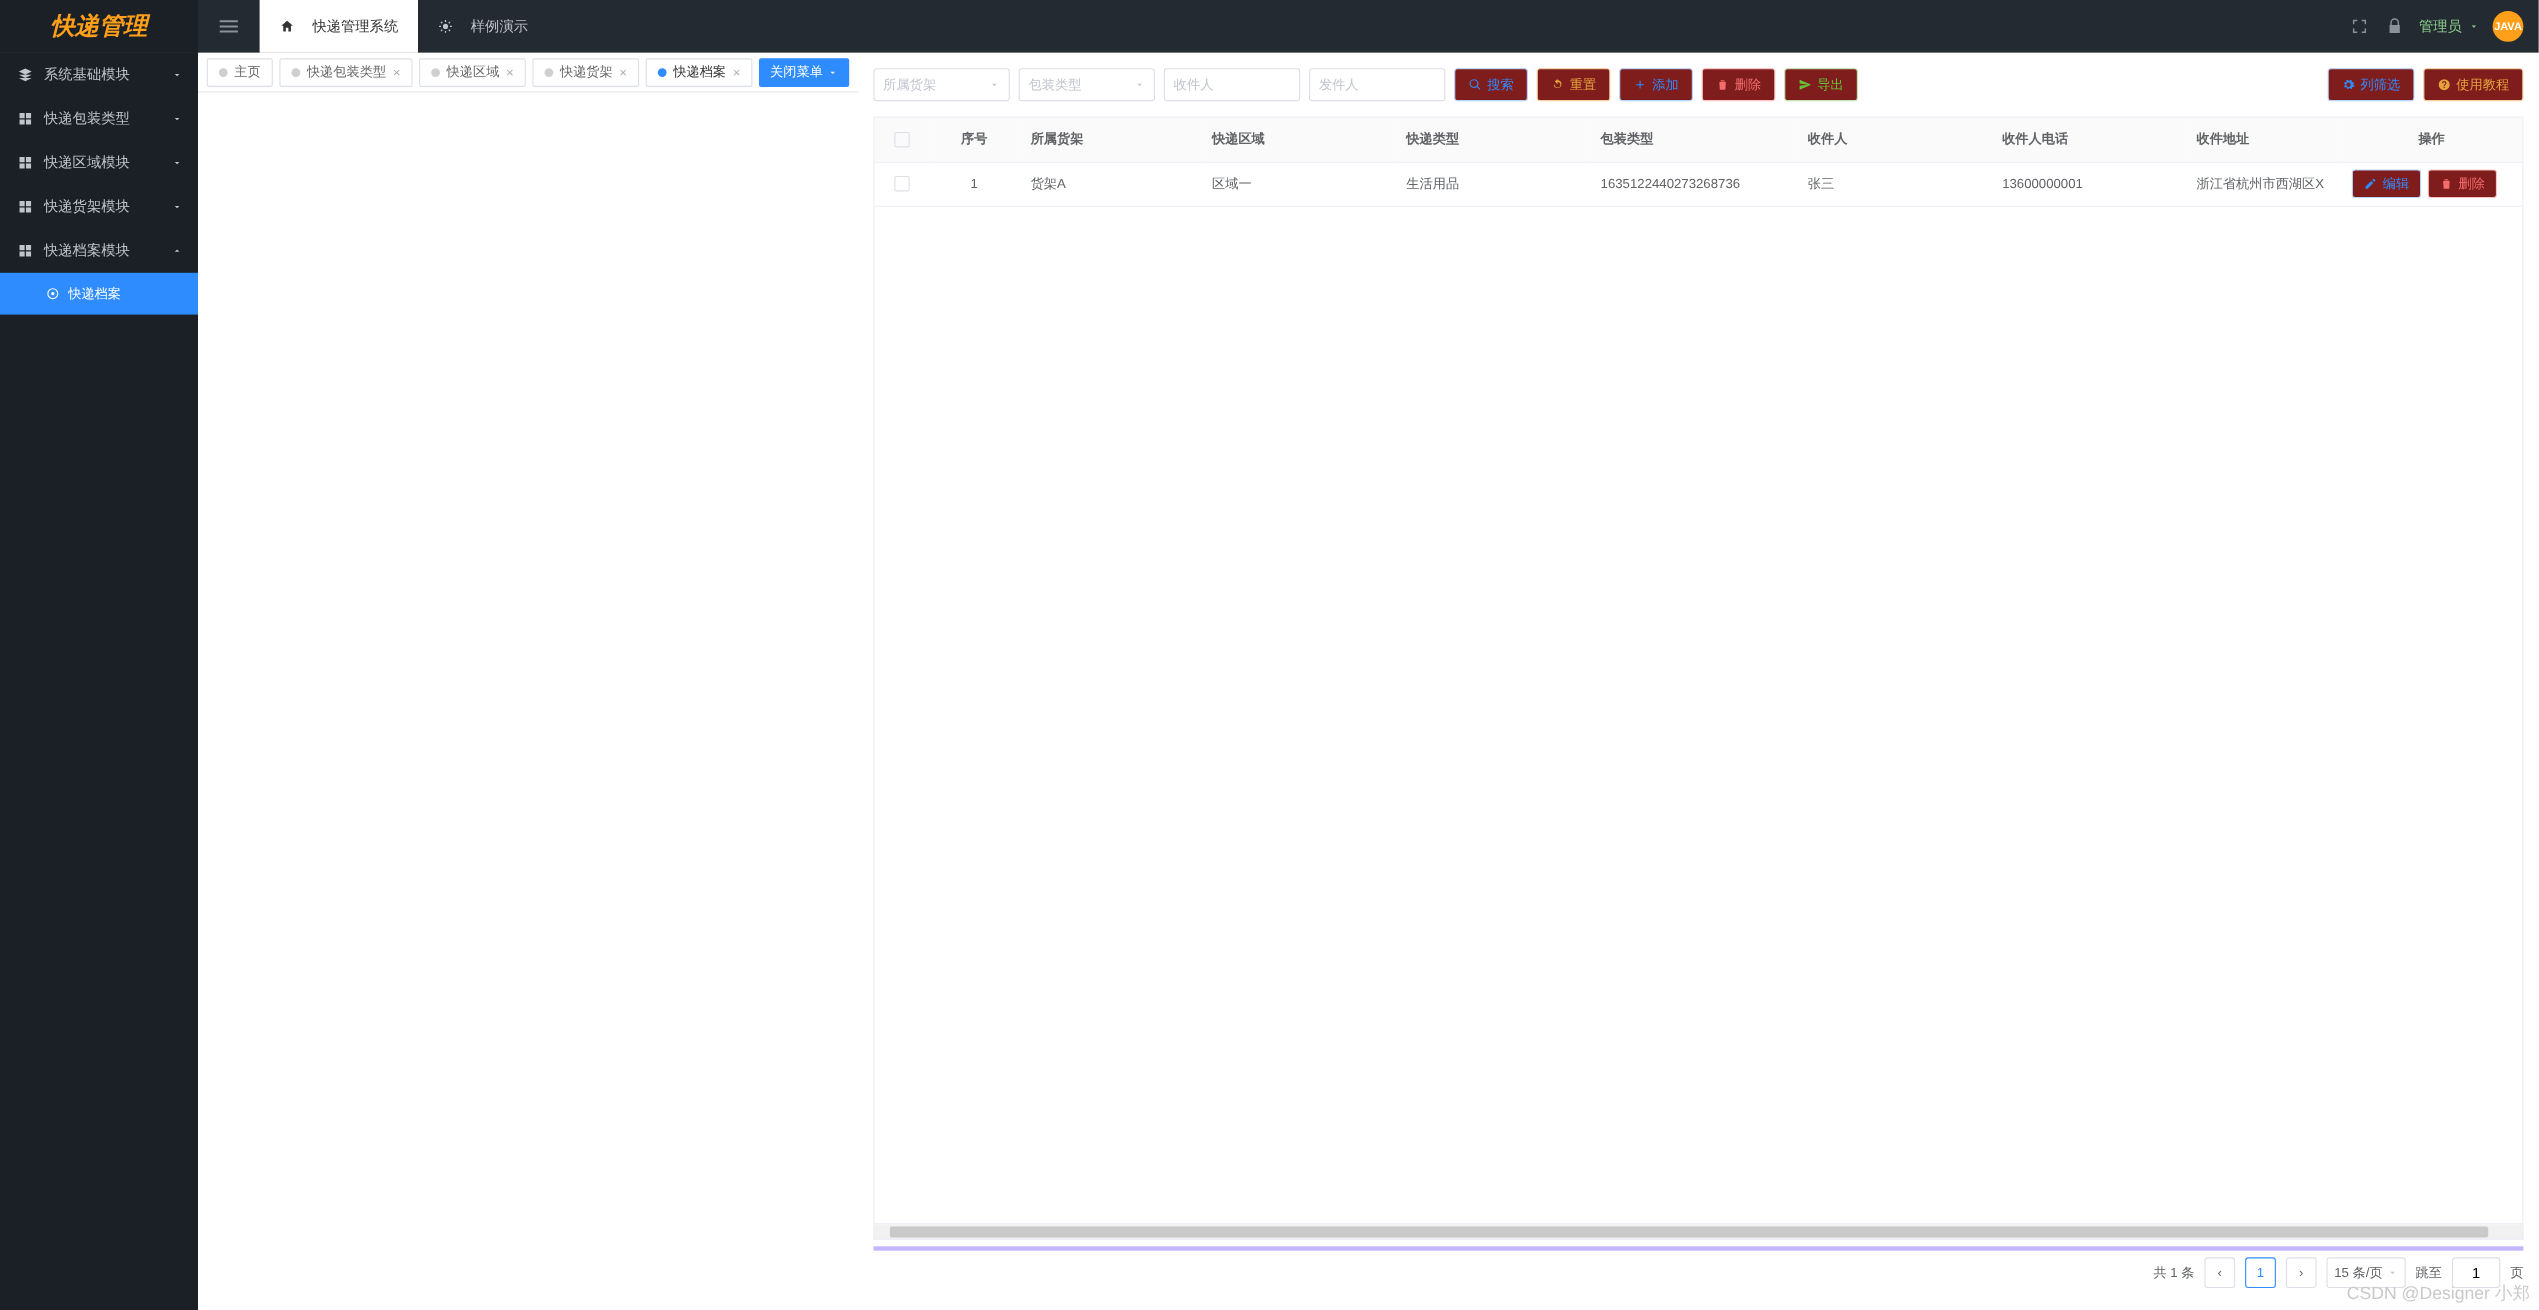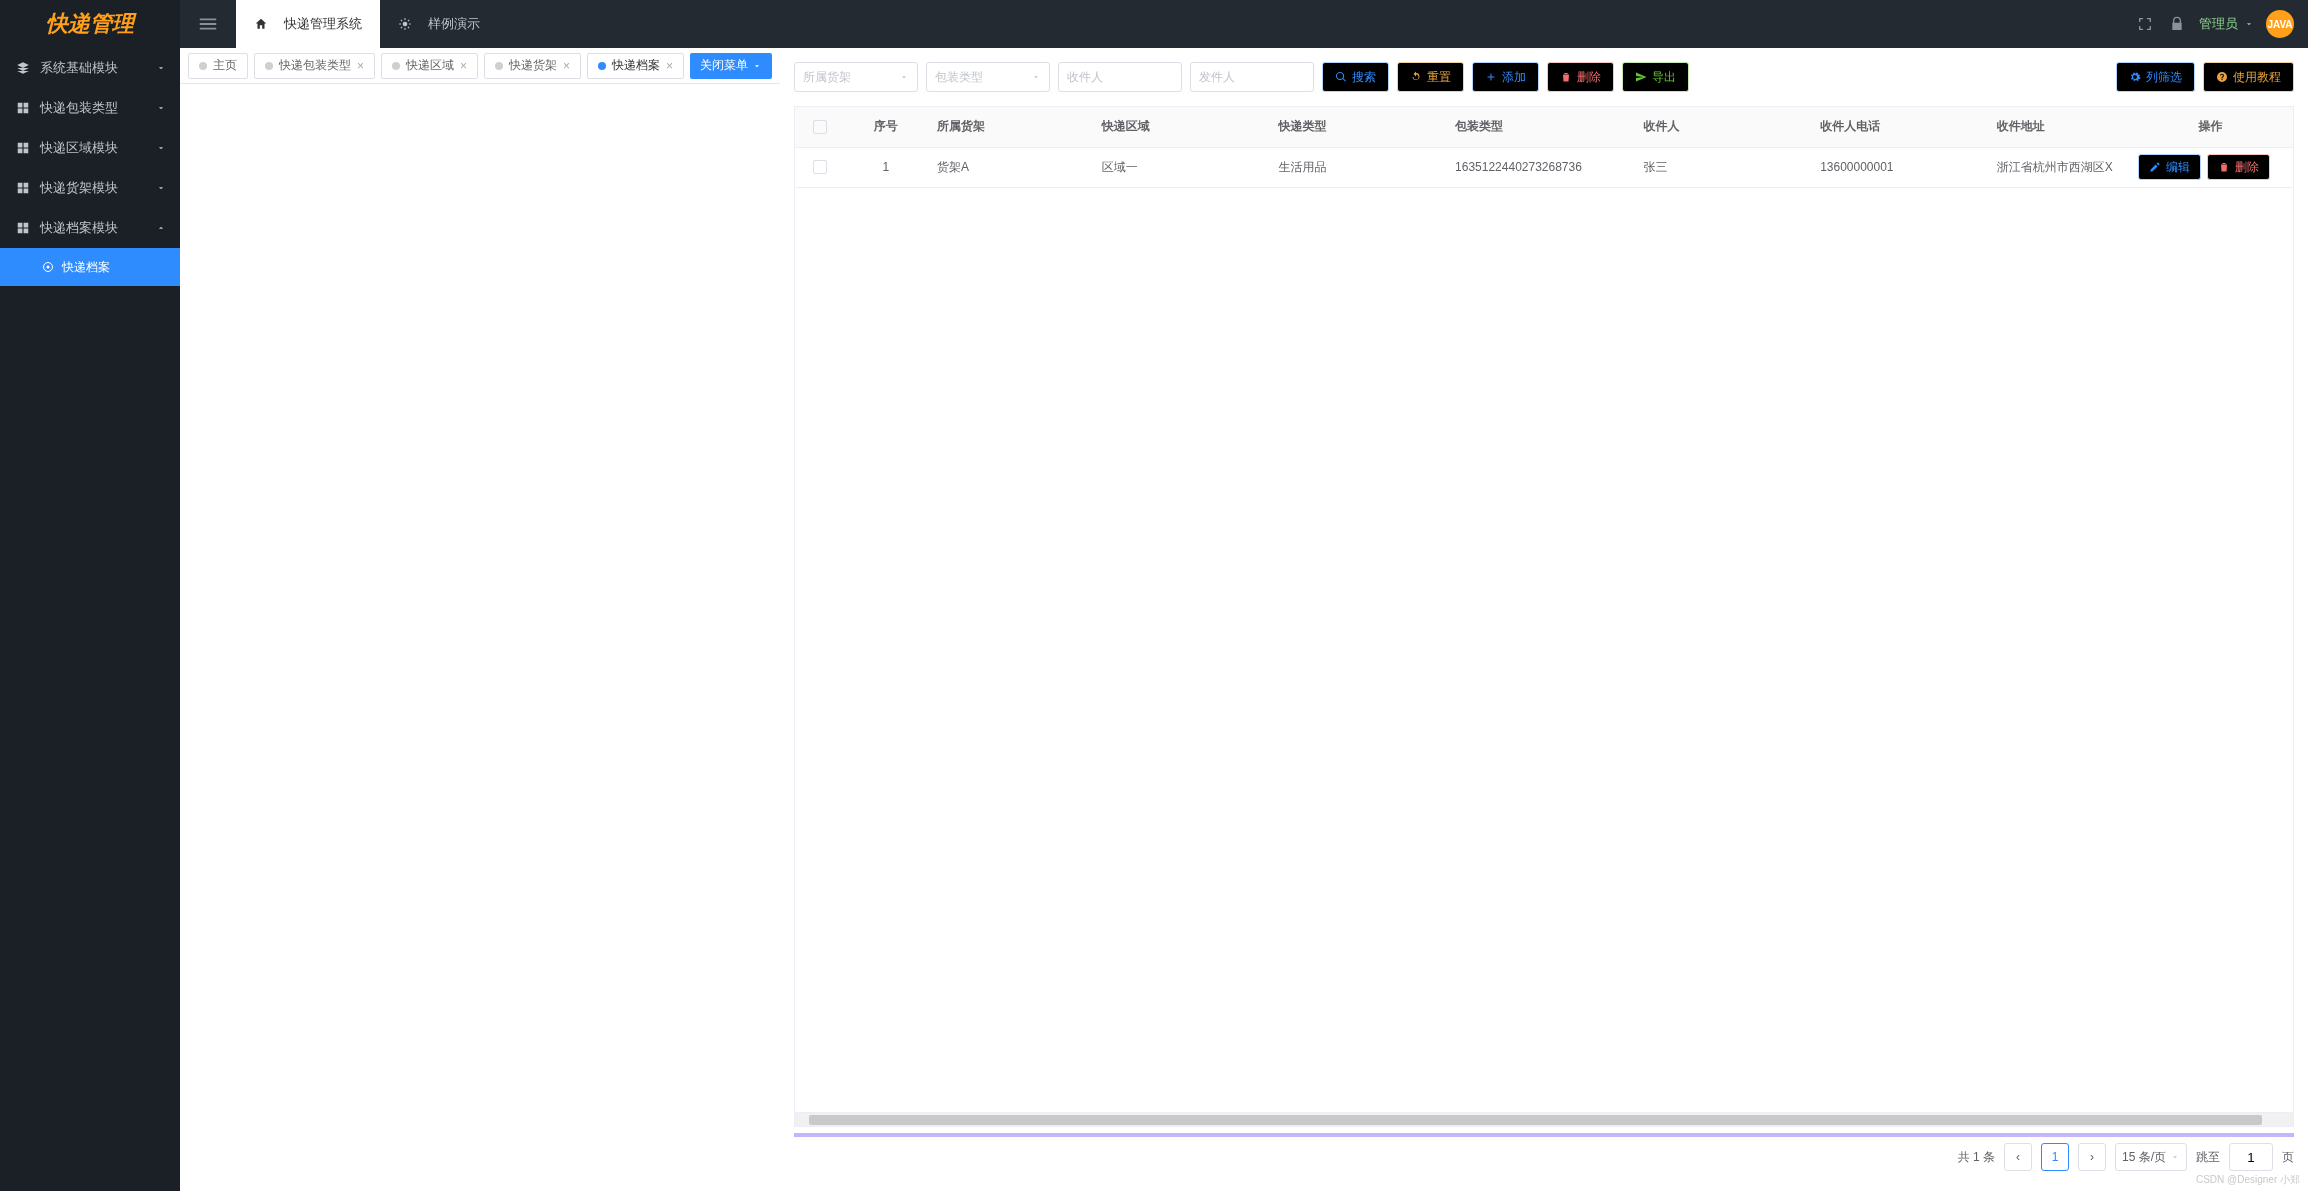--- a/index.html
+++ b/index.html
@@ -36,41 +36,41 @@
   .close-menu { margin-left:auto; background:#2f8cff; color:#fff; font-size:12px; height:26px; padding:0 10px; border-radius:2px; display:flex; align-items:center; gap:4px; cursor:pointer;}
   .content { flex:1; padding:14px; overflow:auto; display:flex; flex-direction:column;}
   .toolbar { display:flex; gap:8px; flex-wrap:wrap; align-items:center;}
   .toolbar-right { margin-left:auto; display:flex; gap:8px;}
   .select, .input { height:30px; border:1px solid #dcdfe6; border-radius:3px; padding:0 8px; font-size:12px; color:#606266; background:#fff; display:flex; align-items:center; justify-content:space-between; gap:8px;}
   .select { width:124px; color:#c0c4cc; cursor:pointer;}
   .select svg { width:10px; height:10px; fill:#c0c4cc;}
   .input { width:124px;}
   .input input{ border:none; outline:none; width:100%; font-size:12px; color:#606266;}
   .input input::placeholder{color:#c0c4cc;}
-  .btn { height:30px; padding:0 12px; border:1px solid; border-radius:3px; background:#000000; display:flex; align-items:center; gap:5px; font-size:12px; cursor:pointer;}
+  .btn { height:30px; padding:0 12px; border:1px solid; border-radius:3px; background:#7f1d1d; display:flex; align-items:center; gap:5px; font-size:12px; cursor:pointer;}
   .btn svg{ width:12px; height:12px; fill:currentColor;}
   .btn-blue   { color:#2f8cff; border-color:#b3d4ff;}
   .btn-orange { color:#e6a23c; border-color:#f2d19e;}
   .btn-green  { color:#67c23a; border-color:#c2e7b0;}
   .btn-red    { color:#f56c6c; border-color:#fbc4c4;}
   .btn-sm { height:26px; padding:0 10px; font-size:12px;}
   .table-wrap{ margin-top:14px; border:1px solid #ebeef5; flex:1; overflow:auto; min-height:480px;}
   table { border-collapse:collapse; width:100%; font-size:12px; table-layout:fixed;}
   .chk { width:42px;}
   th, td { border-bottom:1px solid #ebeef5; padding:0 10px; text-align:left; height:40px; color:#606266; white-space:nowrap; overflow:hidden; text-overflow:ellipsis;}
   th { background:#fafafa; color:#606266; font-weight:600; }
   th.op, td.op { text-align:center;}
   .op-btns { display:flex; gap:6px; }
   .checkbox { width:14px; height:14px; border:1px solid #dcdfe6; border-radius:2px; display:inline-block; vertical-align:middle; cursor:pointer;}
   .pager { height:44px; border-top:4px solid #c4b5fd; display:flex; align-items:center; justify-content:flex-end; gap:9px; font-size:12px; color:#606266; margin-top:6px;}
   .pager-box{ width:28px; height:28px; border:1px solid #dcdfe6; border-radius:3px; display:flex; align-items:center; justify-content:center; cursor:pointer;}
   .pager-box.active{ color:#2f8cff; border-color:#2f8cff;}
   .pager-select{ height:28px; border:1px solid #dcdfe6; border-radius:3px; padding:0 6px; display:flex; align-items:center; gap:4px; cursor:pointer;}
   .pager-input{ width:44px; height:28px; border:1px solid #dcdfe6; border-radius:3px; text-align:center;}
-  .watermark{ position:fixed; right:8px; bottom:4px; font-size:10px; color:#c9c9c9;}
+  .watermark{ position:fixed; right:8px; bottom:4px; font-size:16px; color:#c9c9c9;}
   .hscroll { height:14px; background:#f1f1f1; border:1px solid #ebeef5; border-top:none; position:relative;}
   .hscroll-thumb{ position:absolute; left:14px; top:2px; height:10px; width:97%; background:#c9c9c9; border-radius:2px;}
 </style>
 </head>
 <body>
 
 <div class="app">
 
   <div class="header">
     <div class="logo">快递管理</div>

